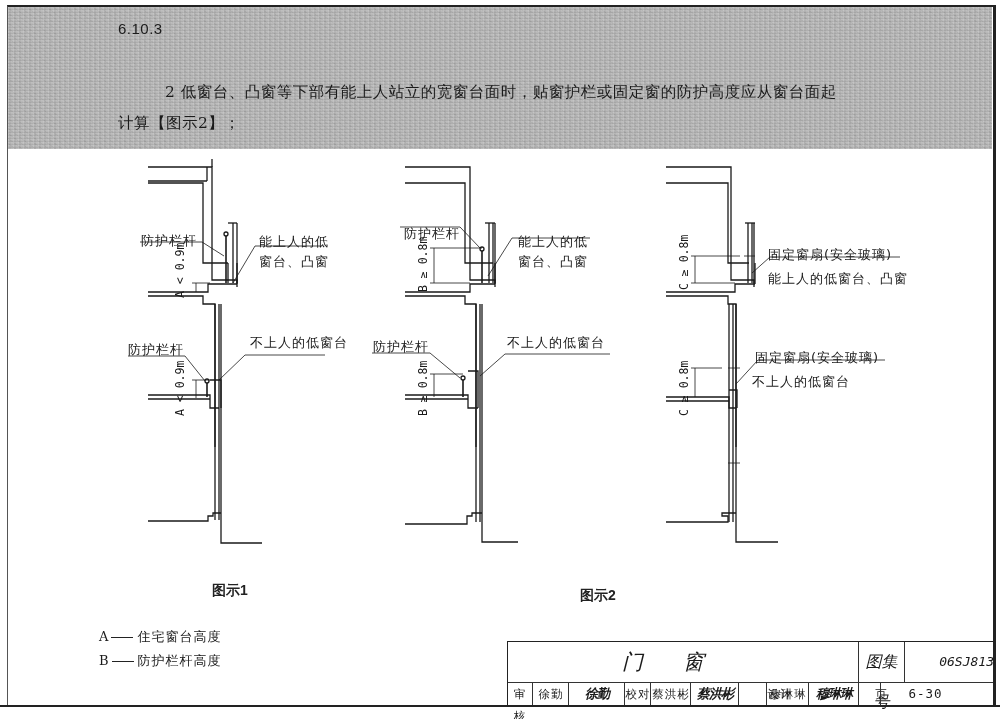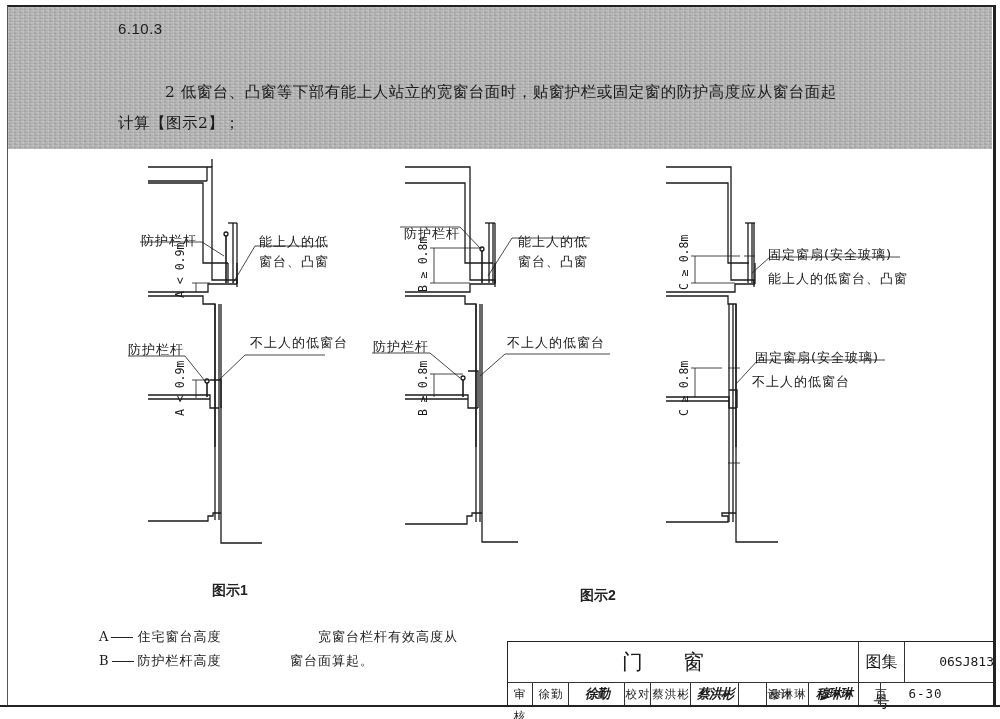--- a/index.html
+++ b/index.html
@@ -34,21 +34,21 @@
 
   .legend { position: absolute; left: 99px; top: 625px; font-size: 13px; line-height: 24px;
             font-family: "DejaVu Serif", serif; color: #1a1a1a; letter-spacing: 1px; }
   .legend .dash { display: inline-block; width: 22px; border-top: 1px solid #222; vertical-align: middle; margin: 0 4px 0 2px; }
   .remark { position: absolute; left: 290px; top: 625px; width: 190px; font-size: 13px; line-height: 24px;
             font-family: "DejaVu Serif", serif; letter-spacing: 1px; }
   .remark .indent { padding-left: 28px; }
 
   .titleblock { position: absolute; left: 507px; top: 641px; width: 485px; height: 64px;
                 border-top: 1.5px solid #222; border-left: 1.5px solid #222; }
-  .tb-row1 { position: absolute; left: 0; top: 0; width: 485px; height: 40px; border-bottom: 1px solid #333; }
+  .tb-row1 { position: absolute; left: 0; top: 0; width: 485px; height: 40px; border-bottom: 1px solid #333; font-style: italic; }
   .tb-title { position: absolute; left: 0; top: 0; width: 350px; height: 40px; text-align: center;
               font-size: 21px; line-height: 40px; letter-spacing: 40px; font-family: "DejaVu Serif", serif; }
   .tb-cell { position: absolute; top: 0; height: 40px; border-left: 1px solid #333;
              text-align: center; line-height: 40px; font-size: 16px; font-family: "DejaVu Serif", serif; }
   .tb-row2 { position: absolute; left: 0; top: 41px; width: 485px; height: 22px; }
   .tb2 { position: absolute; top: 0; height: 22px; line-height: 22px; text-align: center;
          font-size: 11.5px; border-left: 1px solid #333; font-family: "DejaVu Serif", serif; letter-spacing: 1px; }
   .tb2.first { border-left: none; }
   .sig { font-family: "DejaVu Serif", serif; font-style: italic; font-weight: bold; font-size: 13px; letter-spacing: -1px; }
 </style>
@@ -205,24 +205,20 @@
 
   <div class="legend">
     <div>
       <span>A</span><span class="dash"></span><span>住宅窗台高度</span>
     </div>
     <div>
       <span>B</span><span class="dash"></span><span>防护栏杆高度</span>
     </div>
   </div>
 
-  <div class="remark">
-    <div class="indent">宽窗台栏杆有效高度从</div>
-    <div>窗台面算起。</div>
-  </div>
 
   <div class="titleblock">
     <div class="tb-row1">
       <div class="tb-title">门窗</div>
       <div class="tb-cell" style="left:350px; width:45px;">图集号</div>
       <div class="tb-cell" style="left:396px; width:89px; font-family:'DejaVu Sans Mono',monospace; font-size:13px;text-align:right;">06SJ813</div>
     </div>
     <div class="tb-row2">
       <div class="tb2 first" style="left:0; width:24px;">审核</div>
       <div class="tb2" style="left:24px; width:36px;">徐勤</div>

